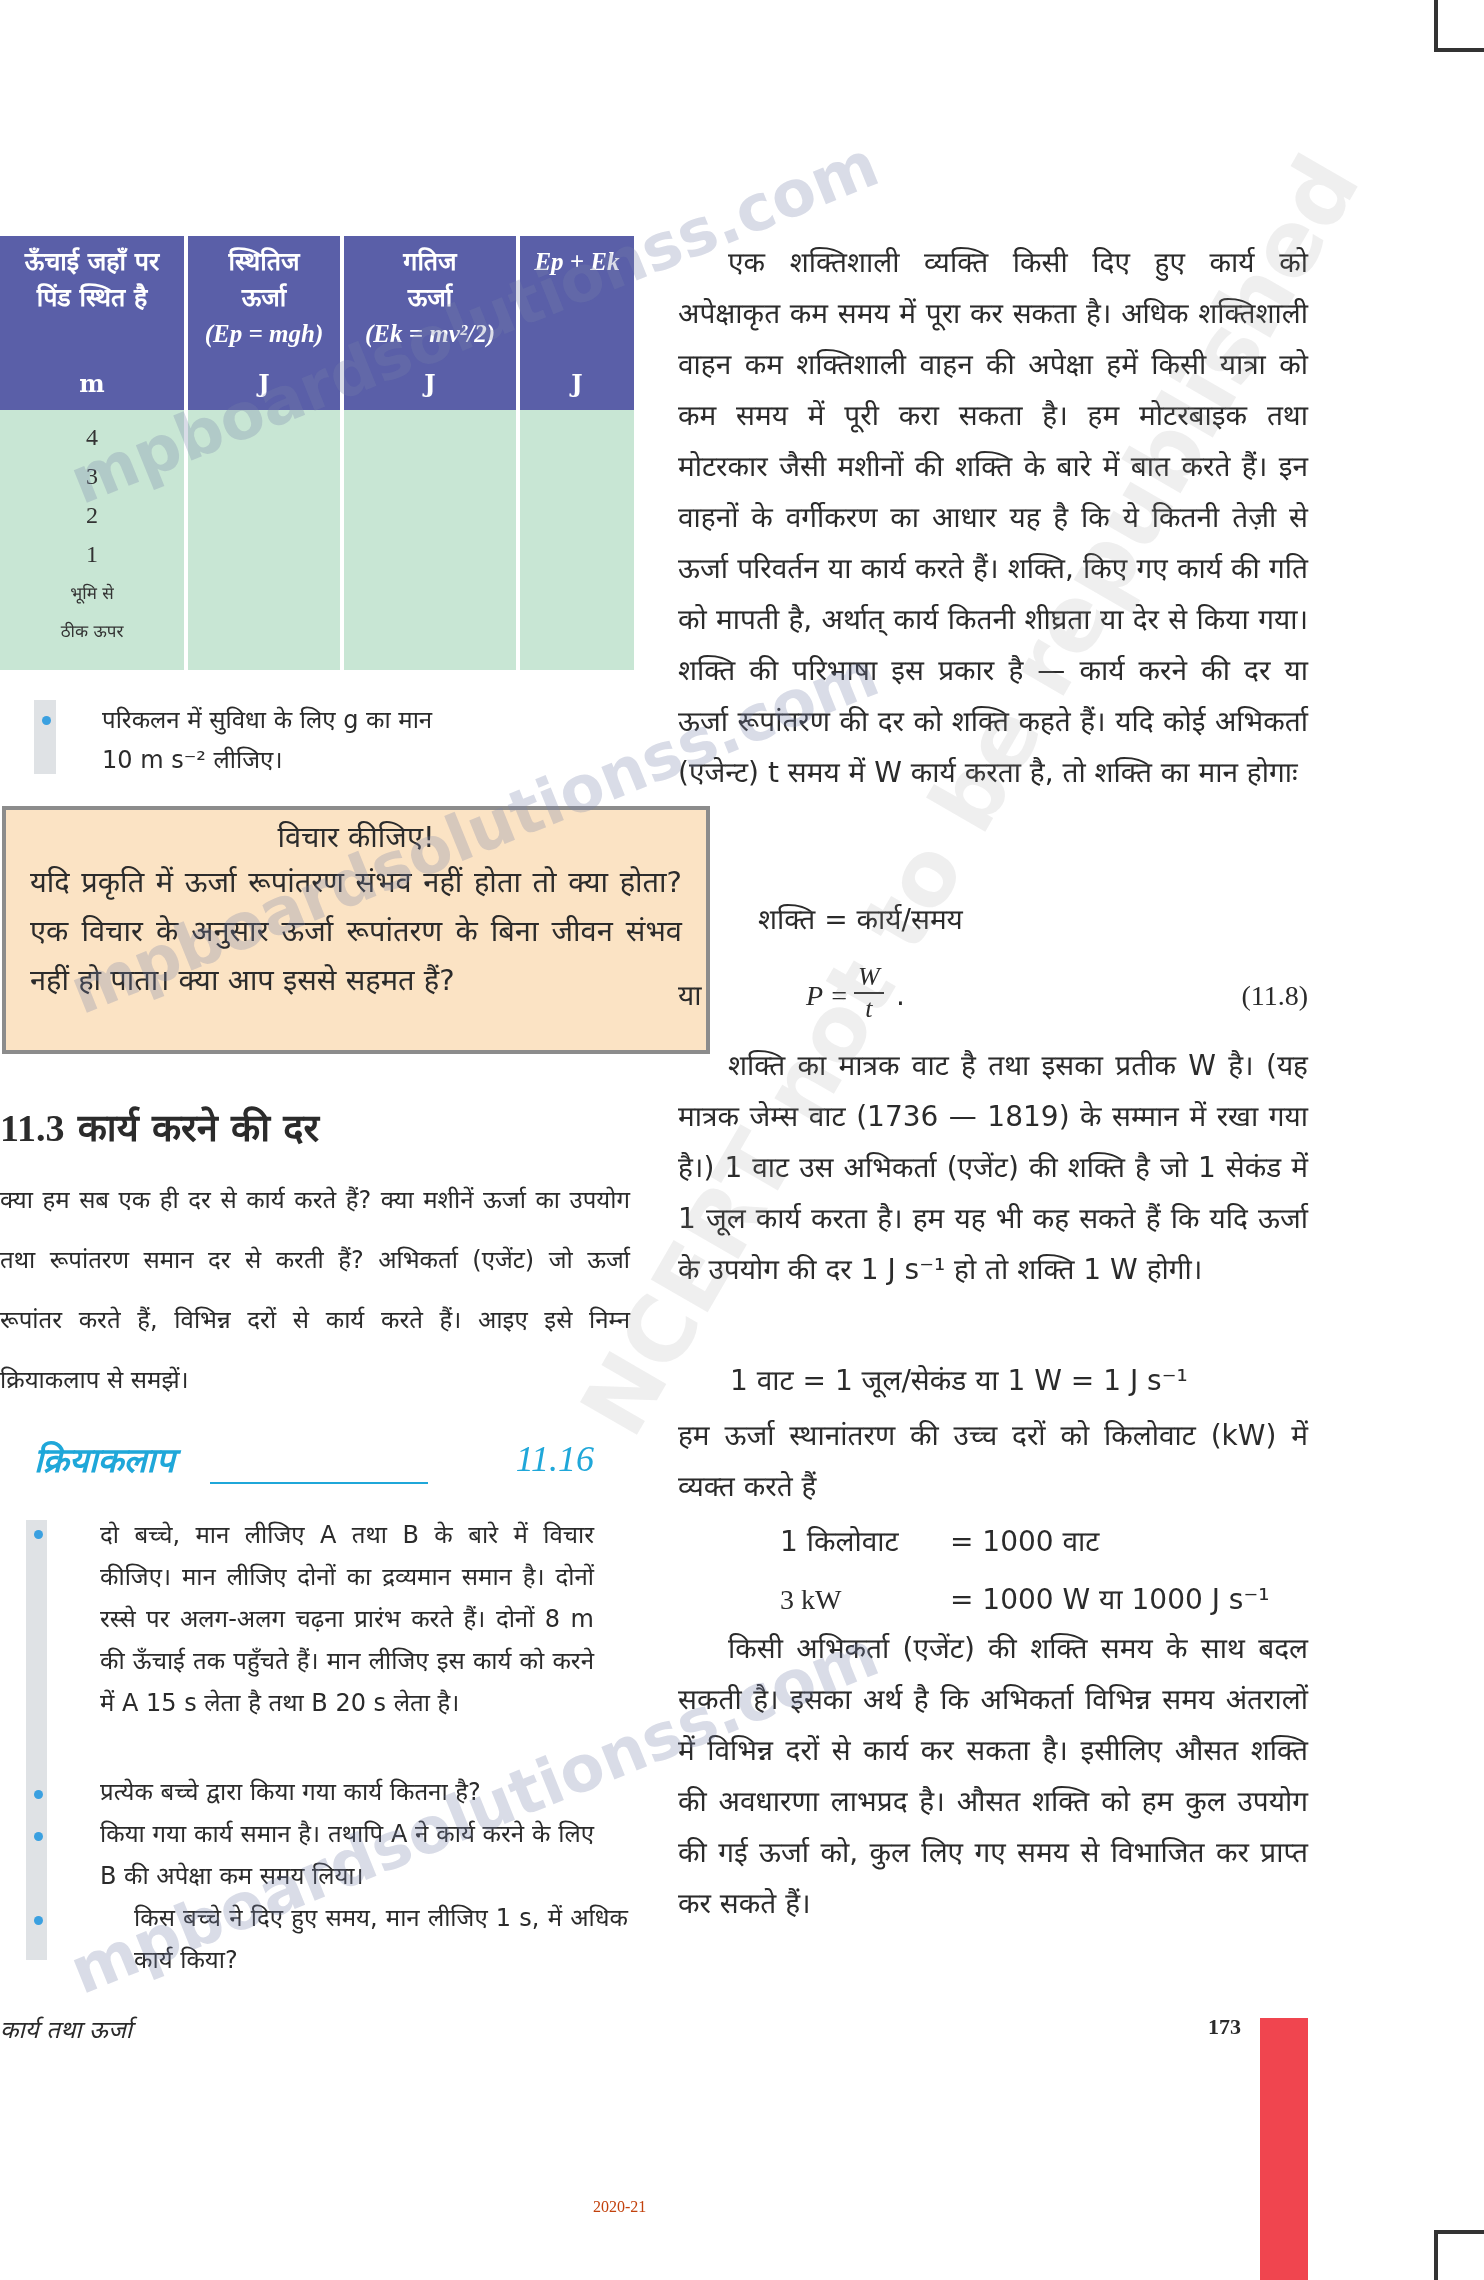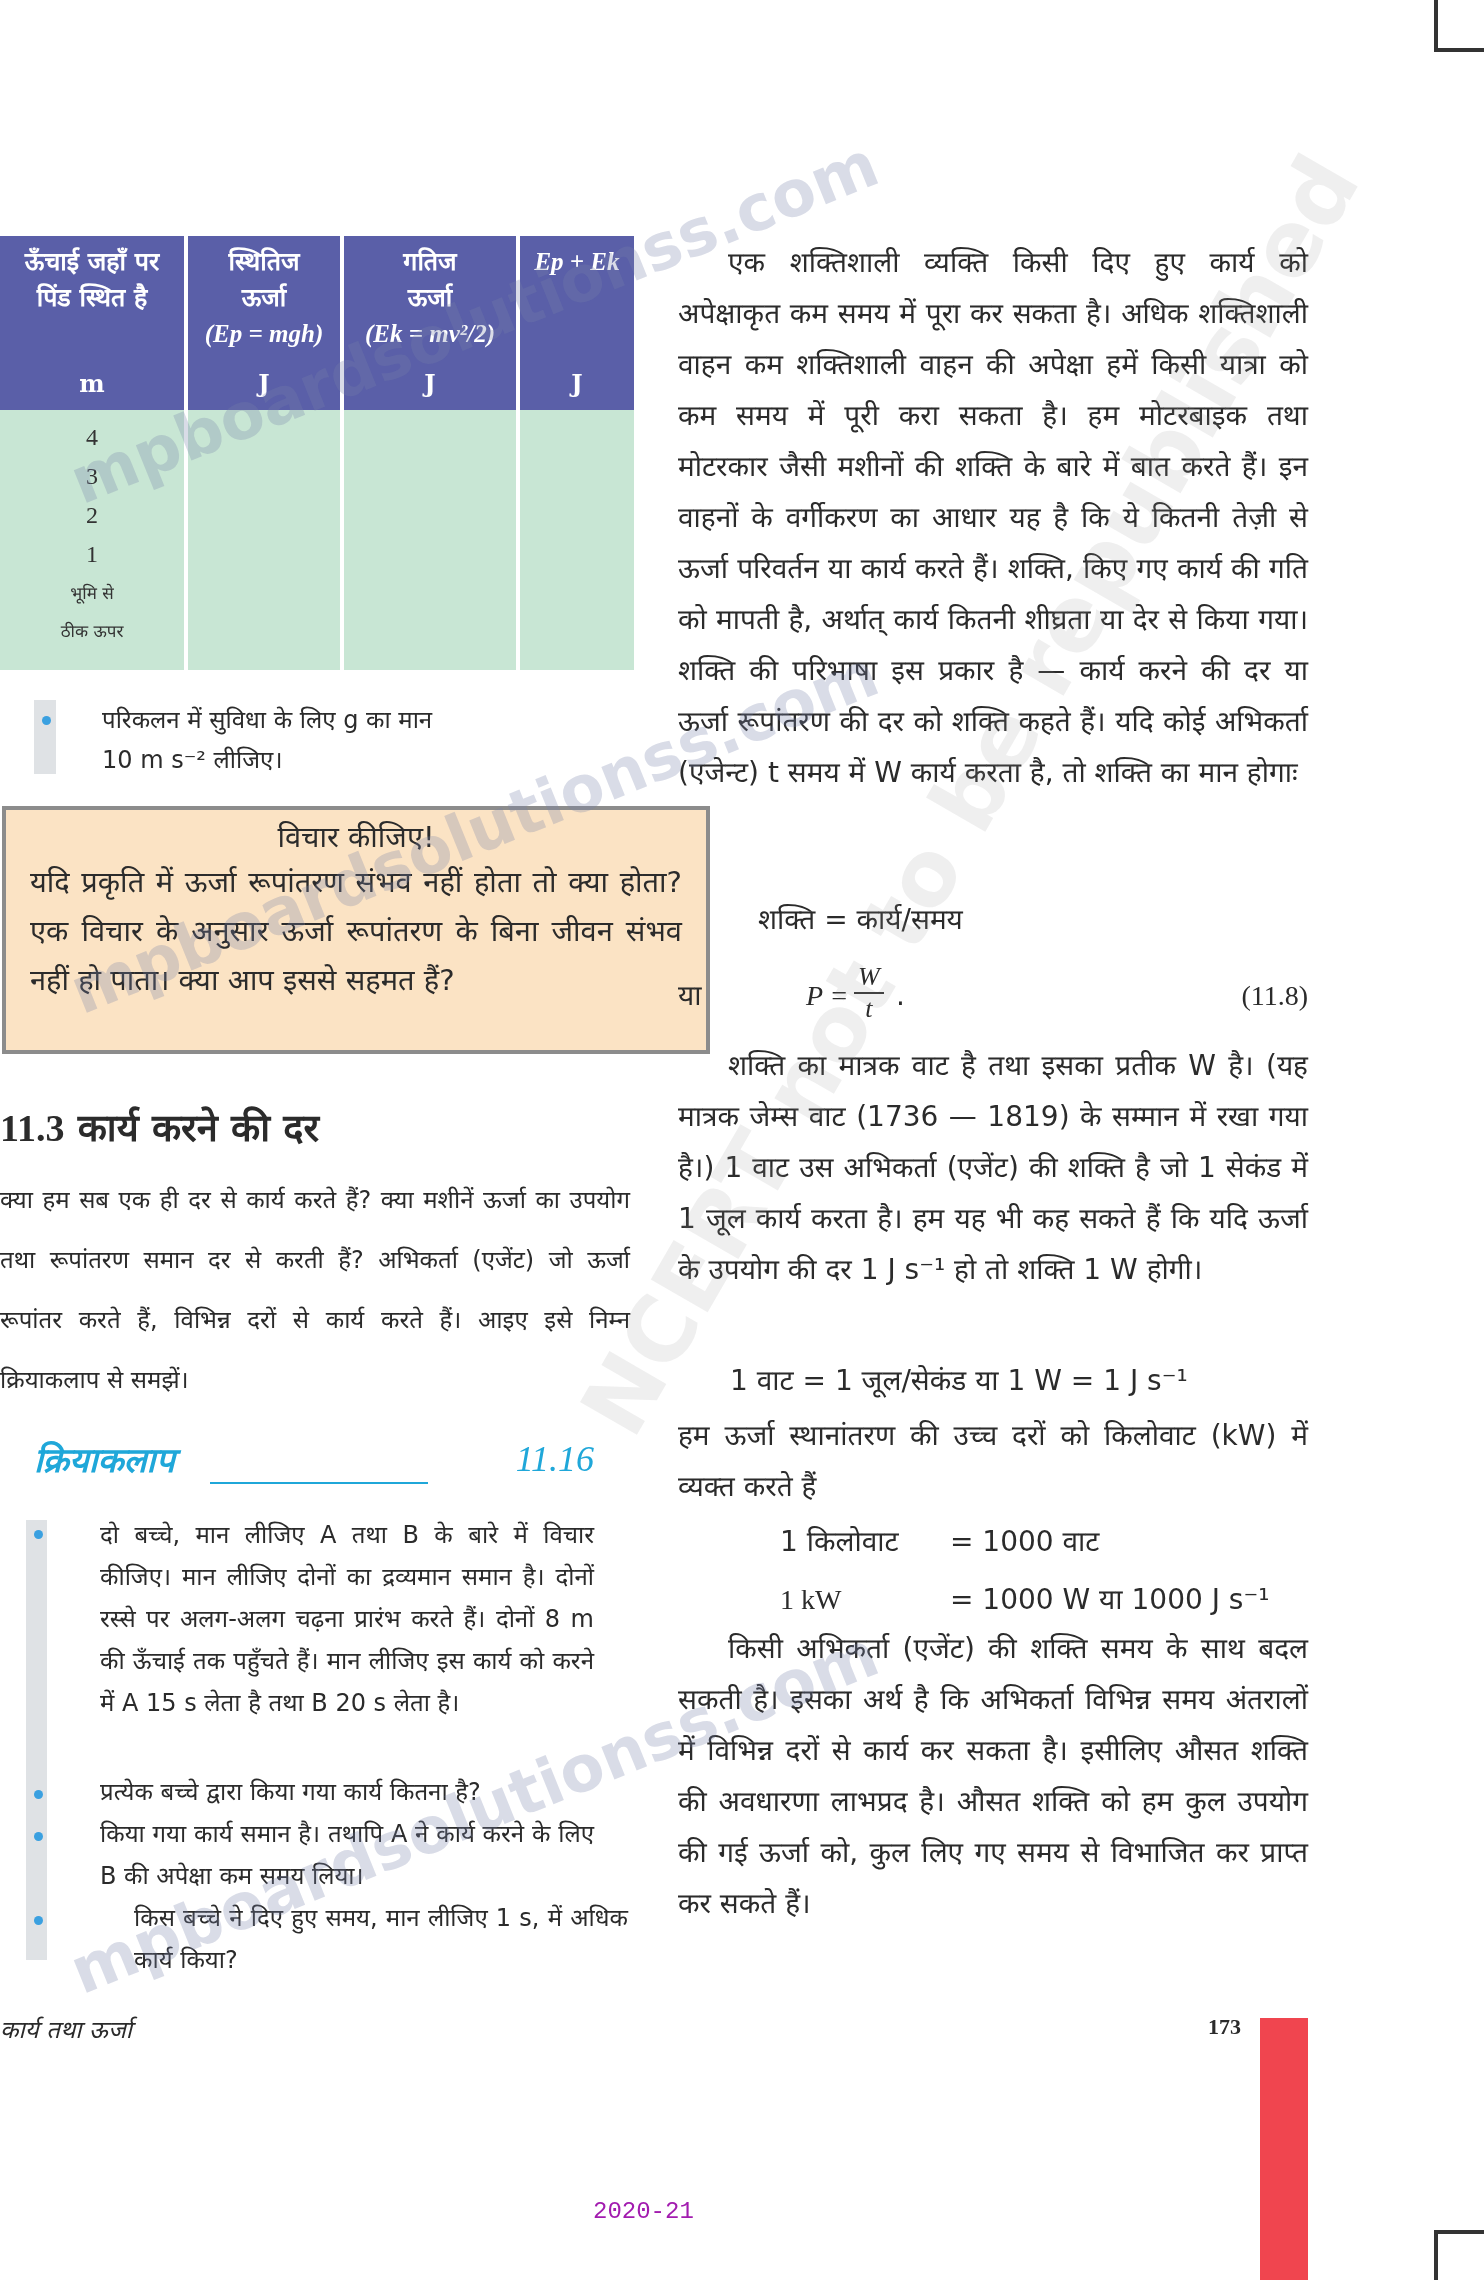--- a/index.html
+++ b/index.html
@@ -65,21 +65,21 @@
   .math { font-family:"Liberation Serif", serif; font-style:italic; }
   .frac { display:inline-block; vertical-align:middle; text-align:center; font-family:"Liberation Serif", serif; font-style:italic; font-size:26px; line-height:30px; }
   .frac .num { border-bottom:2px solid #333; padding:0 4px; display:block; }
   .frac .den { display:block; }
   .eqnum { position:absolute; right:0; font-family:"Liberation Serif", serif; font-size:28px; }
 
   
   .foot-left { left:0; top:2012px; font-size:24px; font-style:italic; font-family:"DejaVu Sans", sans-serif; }
   .page-num { left:1208px; top:2014px; font-size:22px; font-weight:bold; font-family:"Liberation Serif", serif; }
   .red-tab { left:1260px; top:2018px; width:48px; height:262px; background:#f0454f; }
-  .year { left:593px; top:2198px; font-size:24px; font-family:Liberation Mono, monospace; color:#a21caf; }
+  .year { left:593px; top:2198px; font-size:16px; font-family:Liberation Serif, serif; color:#c2410c; }
 
   
   .wm { color:rgba(120,130,170,0.28); font-family:"DejaVu Sans", sans-serif; font-weight:bold; font-size:64px; transform:rotate(-22deg); transform-origin:left top; white-space:nowrap; pointer-events:none; }
 </style>
 </head>
 <body>
 
 <div class="abs crop-tr"></div>
 <div class="abs crop-br"></div>
 
@@ -181,21 +181,21 @@
 
 <div class="abs rcol" style="top:1355px;left:730px;width:560px;">1 वाट = 1 जूल/सेकंड या 1 W = 1 J s⁻¹</div>
 
 <div class="abs rcol" style="top:1410px;">हम ऊर्जा स्थानांतरण की उच्च दरों को किलोवाट (kW) में व्यक्त करते हैं</div>
 
 <div class="abs rcol" style="top:1516px;height:50px;">
   <span style="position:absolute;left:102px;">1 किलोवाट</span>
   <span style="position:absolute;left:272px;">=  1000 वाट</span>
 </div>
 <div class="abs rcol" style="top:1574px;height:50px;">
-  <span style="position:absolute;left:102px;font-family:'Liberation Serif',serif;">1 kW</span>
+  <span style="position:absolute;left:102px;font-family:'Liberation Serif',serif;">3 kW</span>
   <span style="position:absolute;left:272px;">=  1000 W या 1000 J s⁻¹</span>
 </div>
 
 <div class="abs rcol indent" style="top:1623px;">किसी अभिकर्ता (एजेंट) की शक्ति समय के साथ बदल सकती है। इसका अर्थ है कि अभिकर्ता विभिन्न समय अंतरालों में विभिन्न दरों से कार्य कर सकता है। इसीलिए औसत शक्ति की अवधारणा लाभप्रद है। औसत शक्ति को हम कुल उपयोग की गई ऊर्जा को, कुल लिए गए समय से विभाजित कर प्राप्त कर सकते हैं।</div>
 
 <div class="abs foot-left">कार्य तथा ऊर्जा</div>
 <div class="abs page-num">173</div>
 <div class="abs red-tab"></div>
 <div class="abs year">2020-21</div>
 

